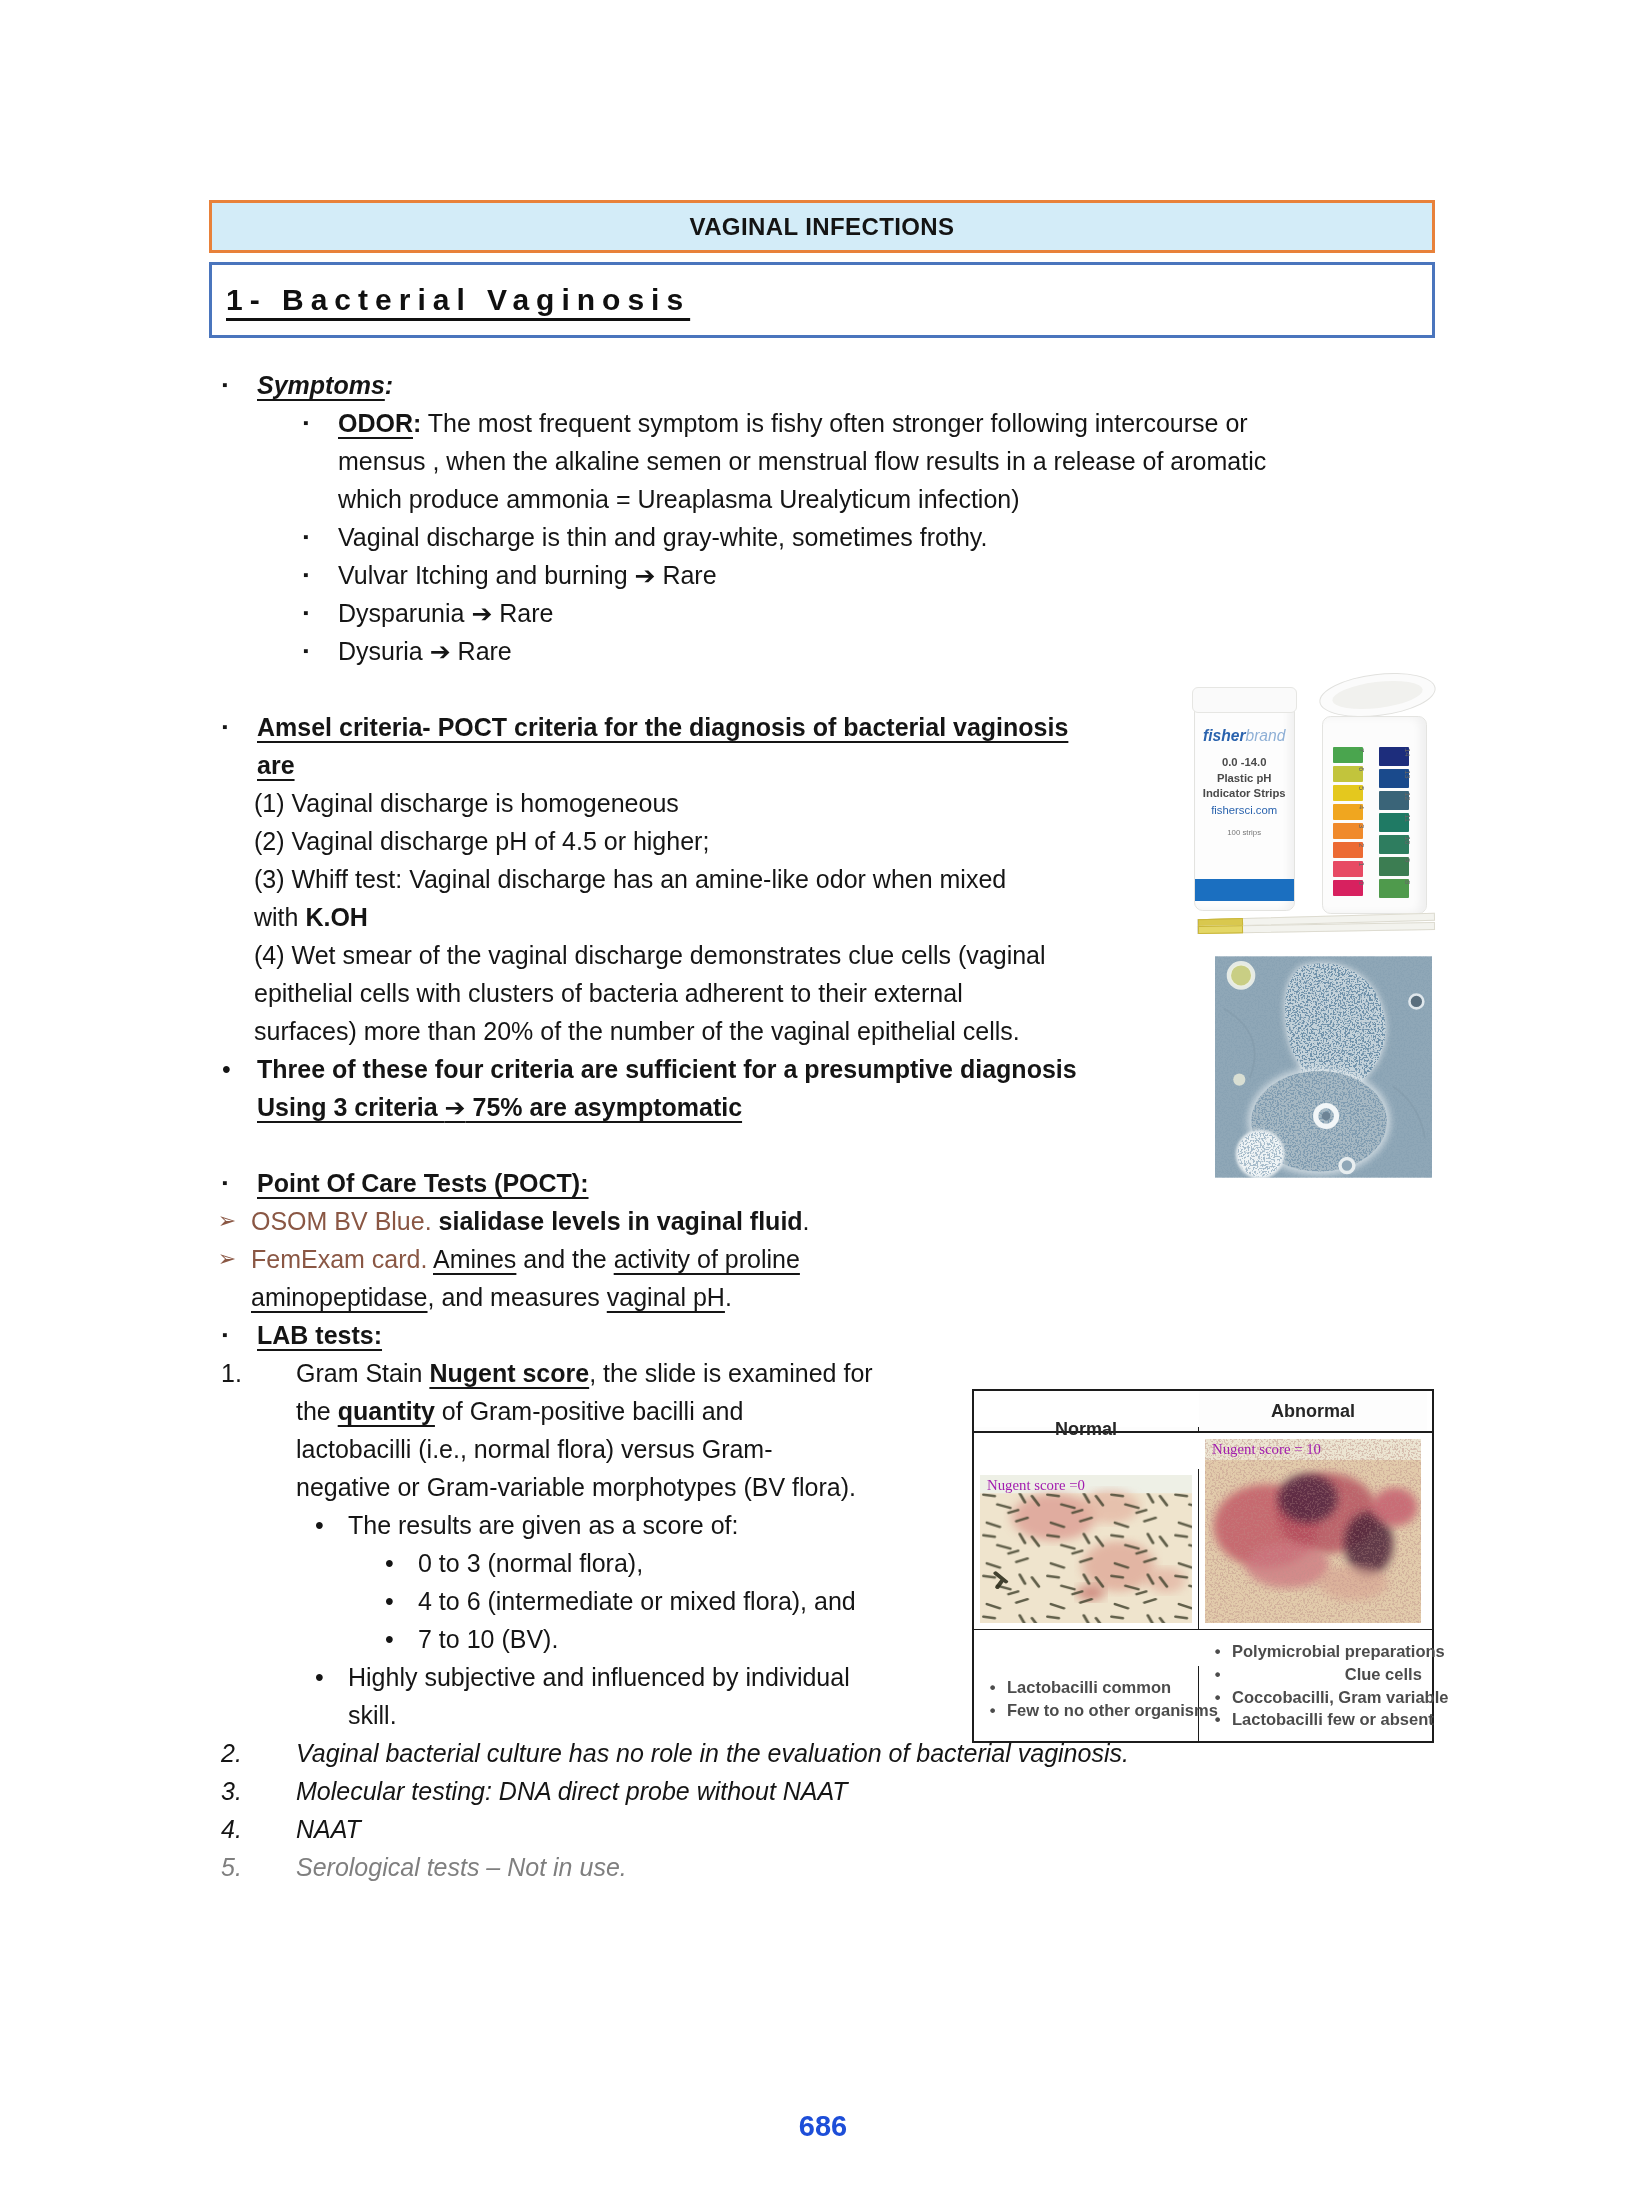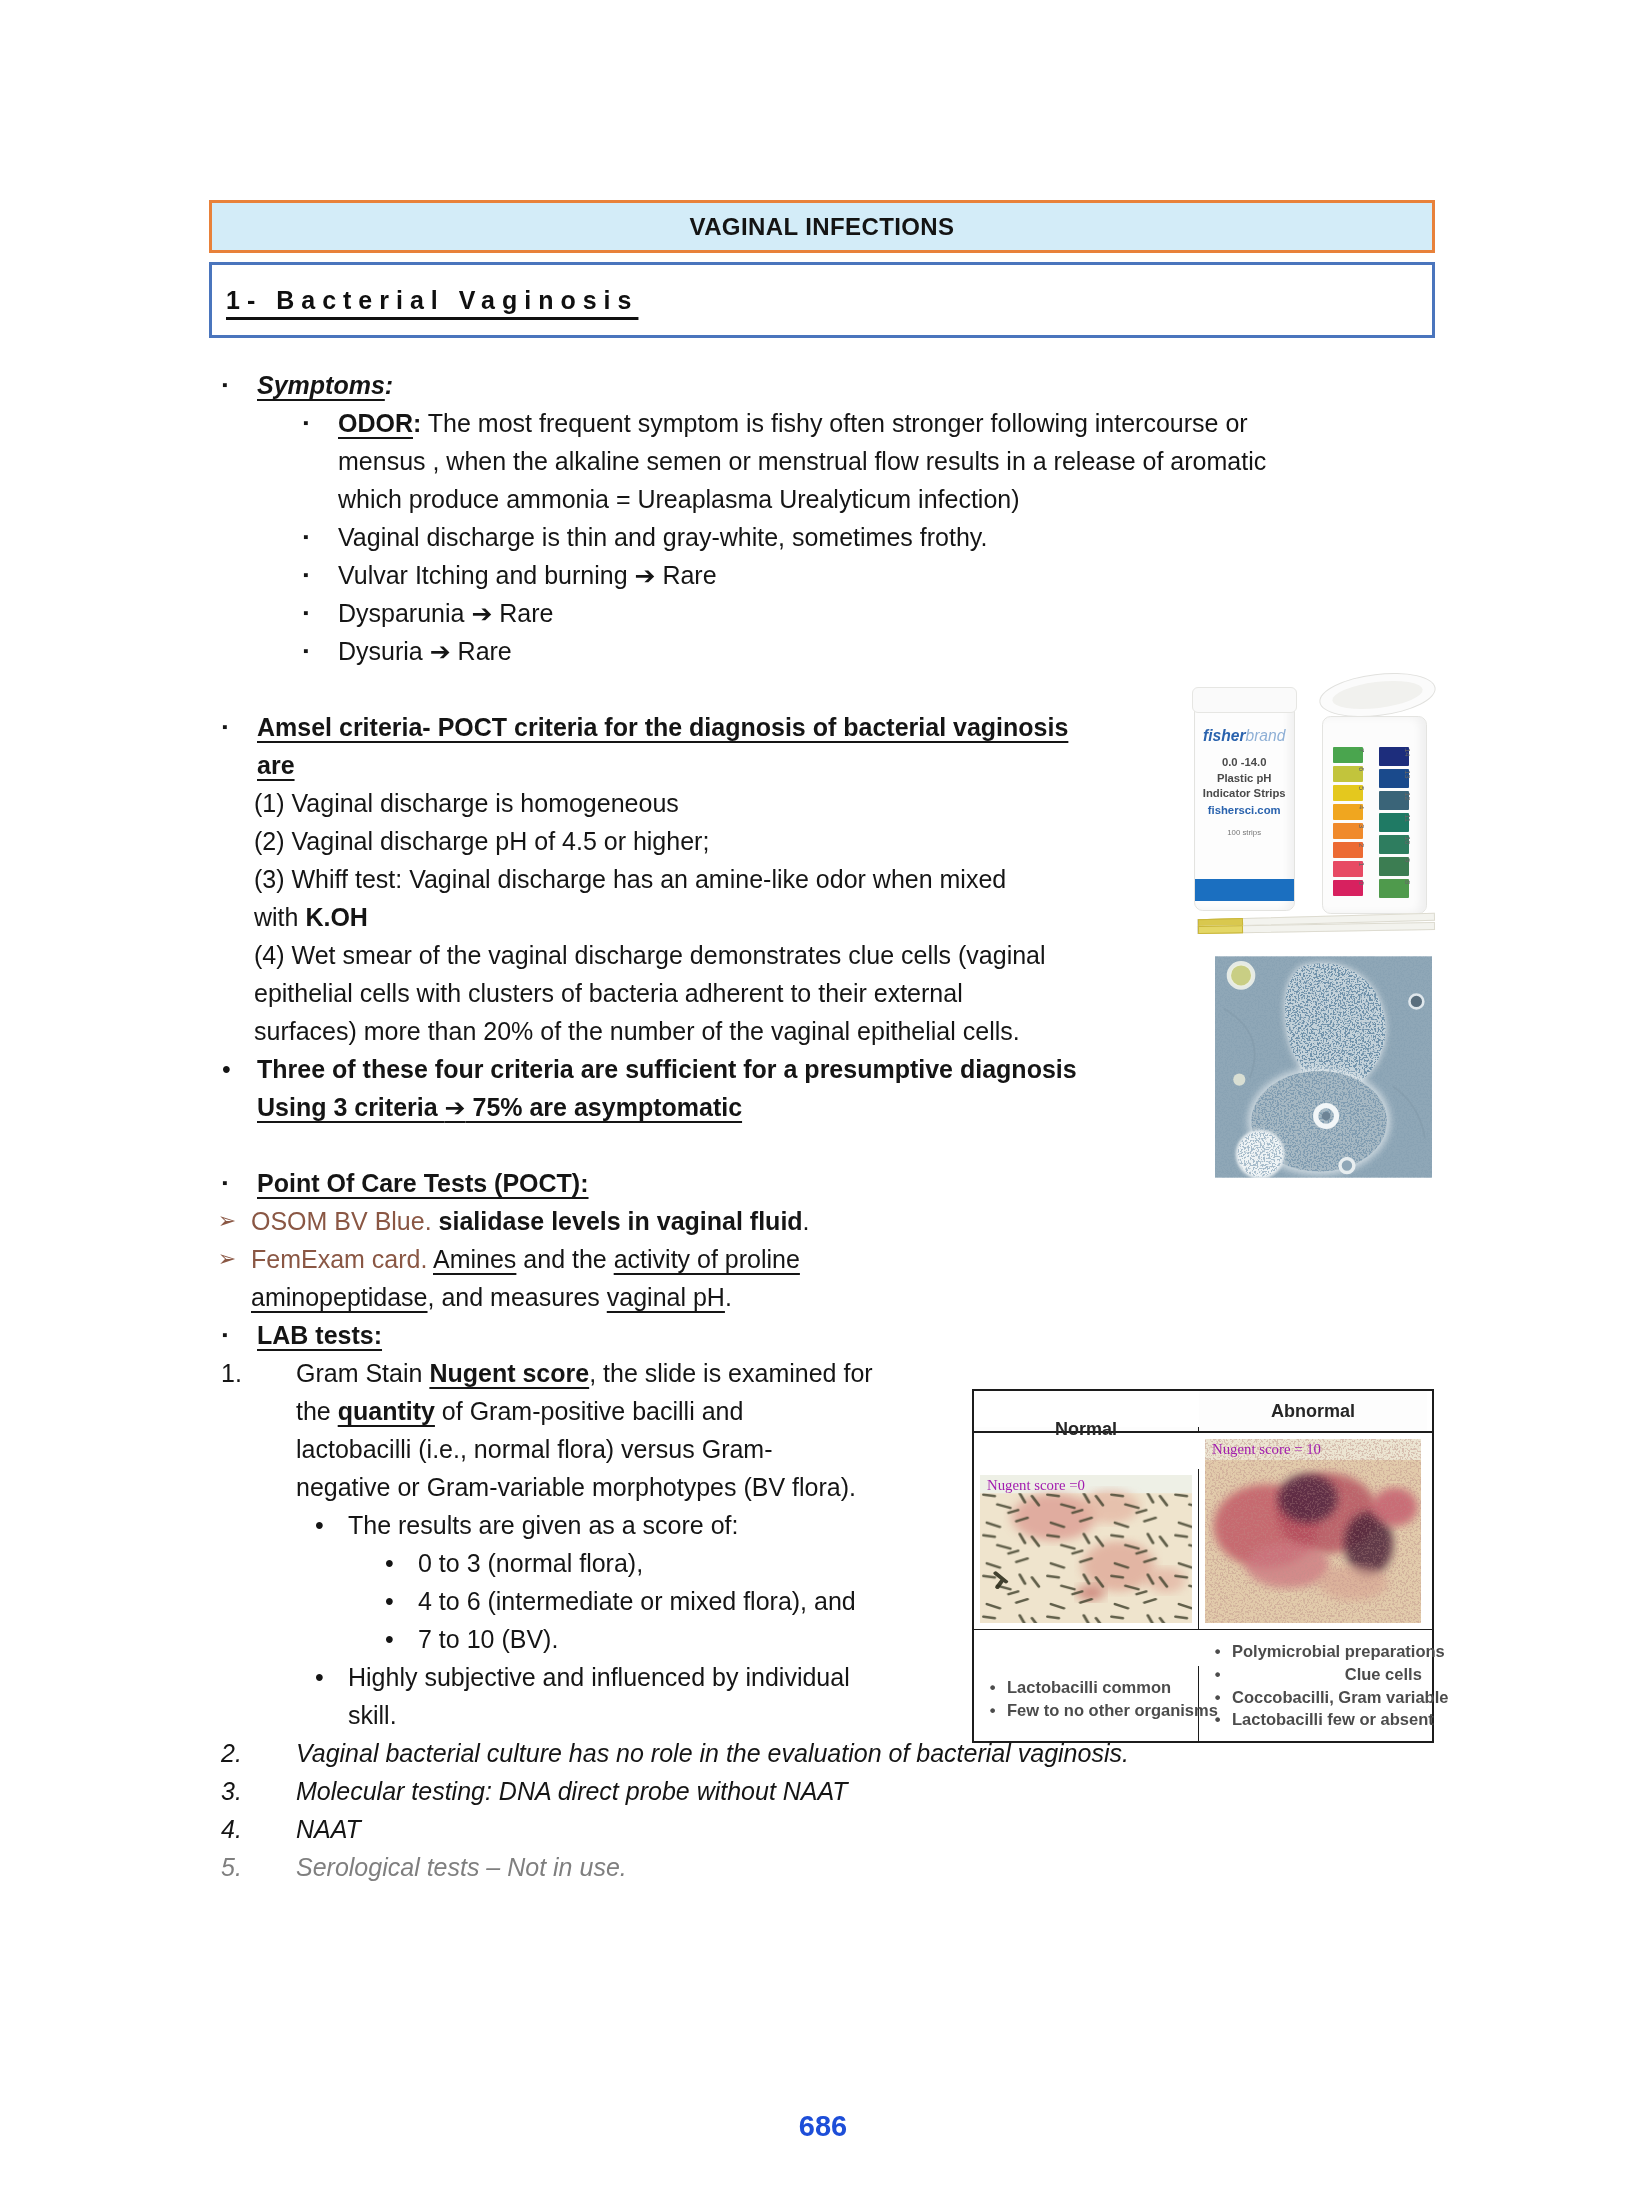--- a/index.html
+++ b/index.html
@@ -3,21 +3,21 @@
 <meta charset="utf-8">
 <style>
   html,body{margin:0;padding:0;}
   body{width:1646px;height:2206px;background:#ffffff;font-family:"Liberation Sans","DejaVu Sans",sans-serif;color:#161616;}
   .page{position:relative;width:1646px;height:2206px;background:#fff;overflow:hidden;}
 
   
   .title-box{position:absolute;left:209px;top:200px;width:1220px;height:47px;background:#d3ecf8;border:3.5px solid #e8813a;display:flex;align-items:center;justify-content:center;}
   .title-box span{font-size:24px;font-weight:600;letter-spacing:0.4px;color:#141414;}
   .section-box{position:absolute;left:209px;top:262px;width:1220px;height:70px;background:#ffffff;border:3.5px solid #4a75bd;display:flex;align-items:center;}
-  .section-box span{margin-left:14px;font-size:25px;font-weight:bold;letter-spacing:7px;color:#101010;text-decoration:underline;text-decoration-thickness:2.6px;text-underline-offset:7.8px;}
+  .section-box span{margin-left:14px;font-size:30px;font-weight:bold;letter-spacing:7px;color:#101010;text-decoration:underline;text-decoration-thickness:2.6px;text-underline-offset:7.8px;}
 
   
   #body-text{position:absolute;left:209px;top:366px;width:1243px;}
   .t-line{position:relative;line-height:38px;font-size:25px;white-space:nowrap;color:#151515;}
   .gap{height:38px;}
   .blt{position:absolute;color:#151515;}
   .num{position:absolute;left:12px;}
   .ind-l1{padding-left:48px;}   .ind-l1 .blt{left:13px;font-size:15.6px;top:0;}
   .ind-l2{padding-left:129px;}  .ind-l2 .blt{left:94px;font-size:15.6px;top:0;}
   .ind-amsel{padding-left:45px;}
@@ -36,21 +36,21 @@
   
   .ph-fig{position:absolute;left:1192px;top:662px;width:257px;height:276px;}
   .bottle-l{position:absolute;left:1.7px;top:38px;width:99px;height:209px;background:#fdfdfd;border:0.9px solid #e3e3e0;border-radius:8.7px;box-shadow:inset -5.2px 0 8.7px rgba(0,0,0,.05);}
   .bottle-l .cap{position:absolute;left:-2.6px;top:-14px;width:103px;height:24px;background:#fafafa;border:0.9px solid #e6e6e3;border-radius:6px;}
   .bottle-l .lbl{position:absolute;left:0;top:26px;width:100%;text-align:center;}
   .brand{font-style:italic;font-size:15.6px;}
   .brand .b1{font-weight:bold;color:#2a63ae;}
   .brand .b2{color:#8fb0d6;}
   .ph-lines{margin-top:10px;}
   .ph-lines div{font-size:11.3px;font-weight:bold;color:#4a4a4a;line-height:15.6px;}
-  .ph-site{font-size:11.3px;font-weight:bold;color:#2a63ae;line-height:17.4px;}
+  .ph-site{font-size:11.3px;font-weight:normal;color:#2a63ae;line-height:17.4px;}
   .ph-count{font-size:7.8px;color:#777;margin-top:8.7px;}
   .blue-band{position:absolute;left:0;bottom:8.7px;width:100%;height:22.6px;background:#1b6fc0;}
   .bottle-r{position:absolute;left:130px;top:54px;width:103px;height:196px;background:#fcfcfc;border:0.9px solid #e4e4e1;border-radius:8.7px;box-shadow:inset -6px 0 8.7px rgba(0,0,0,.05);}
   .lid{position:absolute;left:127px;top:12px;width:115px;height:40px;background:#fbfbfb;border:0.9px solid #e1e1de;border-radius:50%;transform:rotate(-7deg);}
   .lid::after{content:"";position:absolute;left:12px;top:7px;right:12px;bottom:7px;border-radius:50%;background:#f1f1ee;}
   .scale{position:absolute;top:29.5px;}
   #scale-left{left:10.4px;width:42px;}
   #scale-right{left:56px;width:43px;}
   .sc-row{position:relative;}
   .sw{position:absolute;left:0;top:0.9px;width:29.5px;height:84%;border-radius:0.9px;display:block;}

